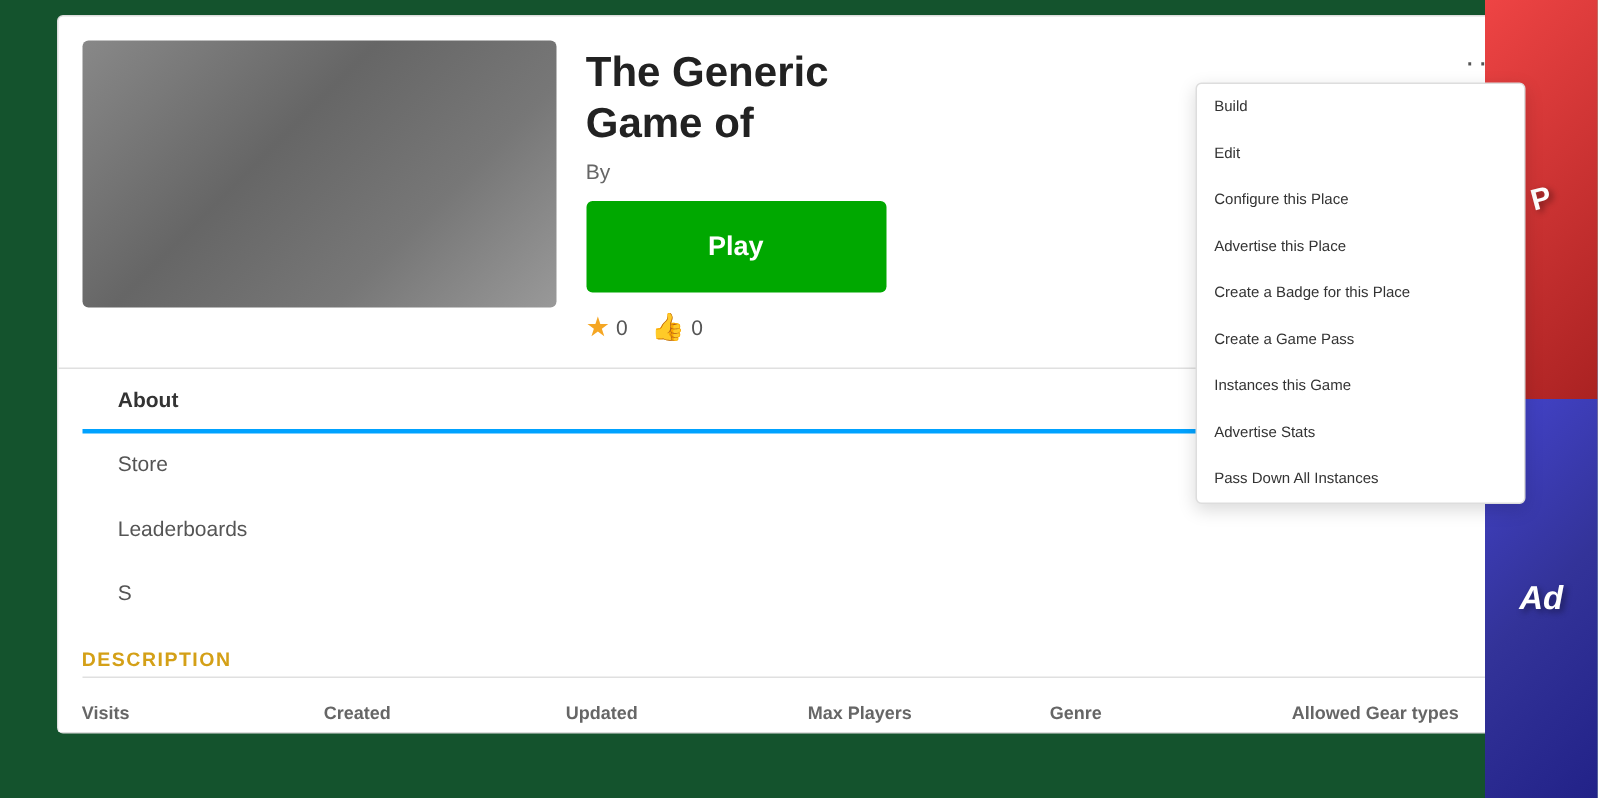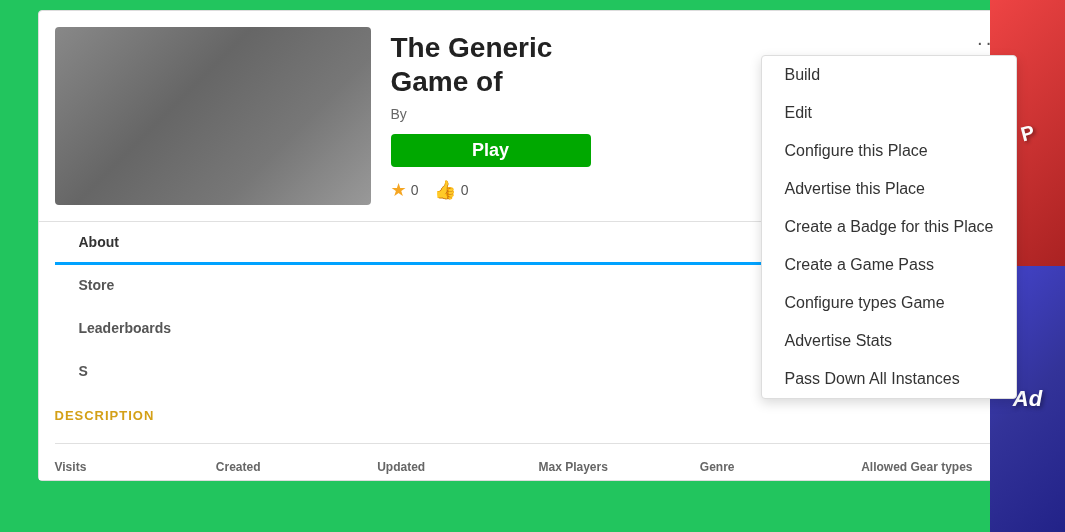--- a/index.html
+++ b/index.html
@@ -56,21 +56,21 @@
       margin-bottom: 12px;
     }
 
     .play-button {
       background: #00a800;
       color: #fff;
       border: none;
       border-radius: 4px;
       font-size: 18px;
       font-weight: bold;
-      padding: 6px 0;
+      padding: 20px 0;
       width: 200px;
       cursor: pointer;
       display: block;
       margin-bottom: 12px;
     }
 
     .game-stats {
       display: flex;
       gap: 16px;
       align-items: center;
@@ -114,43 +114,43 @@
       right: 10px;
       background: #fff;
       border: 1px solid #ddd;
       border-radius: 4px;
       box-shadow: 0 4px 12px rgba(0,0,0,0.15);
       z-index: 100;
       min-width: 220px;
     }
 
     .dropdown-item {
-      padding: 10px 22px;
-      font-size: 16px;
+      padding: 10px 12px;
+      font-size: 10px;
       color: #333;
       cursor: pointer;
       white-space: nowrap;
     }
 
     
     .tabs-bar {
       border-top: 1px solid #e0e0e0;
       display: flex;
       flex-direction: column;
       padding: 0 16px;
       background: #fff;
     }
 
     .tab-item {
       padding: 12px 24px;
       font-size: 14px;
       color: #555;
       cursor: pointer;
       border-bottom: 3px solid transparent;
-      font-weight: 700;
+      font-weight: 400;
     }
 
     .tab-item.active {
       color: #333;
       border-bottom: 3px solid #00a2ff;
       font-weight: 700;
     }
 
     
     .description-section {
@@ -158,21 +158,21 @@
       background: #fff;
     }
 
     .description-label {
       font-size: 13px;
       font-weight: bold;
       color: #d4a017;
       letter-spacing: 1px;
       text-transform: uppercase;
       border-bottom: 1px solid #e0e0e0;
-      padding-bottom: 20px;
+      padding-bottom: 4px;
     }
 
     
     .stats-row {
       display: flex;
       flex-direction: row;
       padding: 10px 16px 6px;
       background: #fff;
       gap: 12px;
     }
@@ -226,21 +226,21 @@
       color: #fff;
       font-size: 22px;
       font-weight: 900;
       font-style: italic;
       text-shadow: 2px 2px 4px rgba(0,0,0,0.4);
     }
   </style>
 </head>
 <body>
 
-<div style="display:flex; width:1065px; height:532px; position:relative; background:#22c55e;">
+<div style="display:flex; width:1065px; height:532px; position:relative; background:#14532d;">
 
   <div style="flex:1; overflow:hidden;">
 
     <div class="main-container">
 
       <div class="game-header">
 
         <div class="game-thumbnail"></div>
 
         <div class="game-info">
@@ -262,21 +262,21 @@
 
         <button class="three-dots-button">···</button>
 
         <div class="dropdown-menu" id="dropdown-menu">
             <div class="dropdown-item">Build</div>
             <div class="dropdown-item">Edit</div>
             <div class="dropdown-item">Configure this Place</div>
             <div class="dropdown-item">Advertise this Place</div>
             <div class="dropdown-item">Create a Badge for this Place</div>
             <div class="dropdown-item">Create a Game Pass</div>
-            <div class="dropdown-item">Configure types Game</div>
+            <div class="dropdown-item">Instances this Game</div>
             <div class="dropdown-item">Advertise Stats</div>
             <div class="dropdown-item">Pass Down All Instances</div>
           </div>
 
       </div>
 
       <div class="tabs-bar" id="tabs-bar">
           <div class="tab-item active">About</div>
           <div class="tab-item">Store</div>
           <div class="tab-item">Leaderboards</div>

